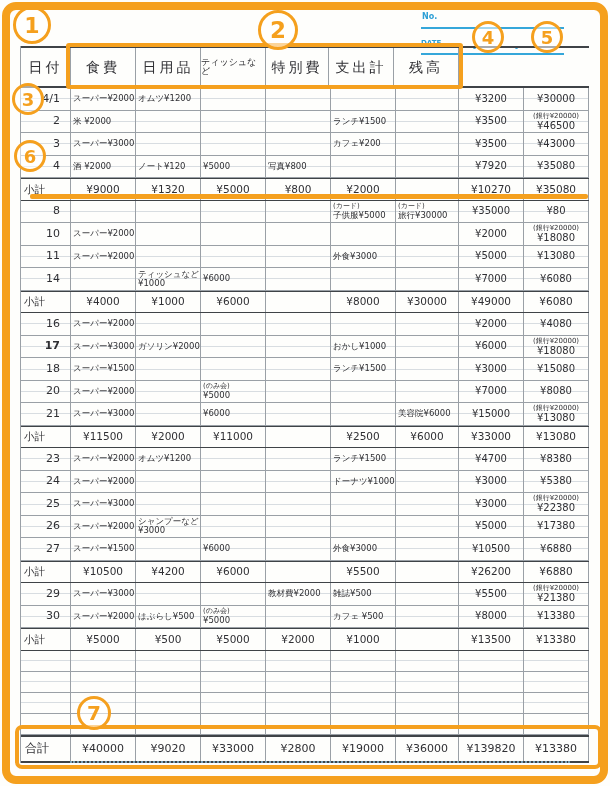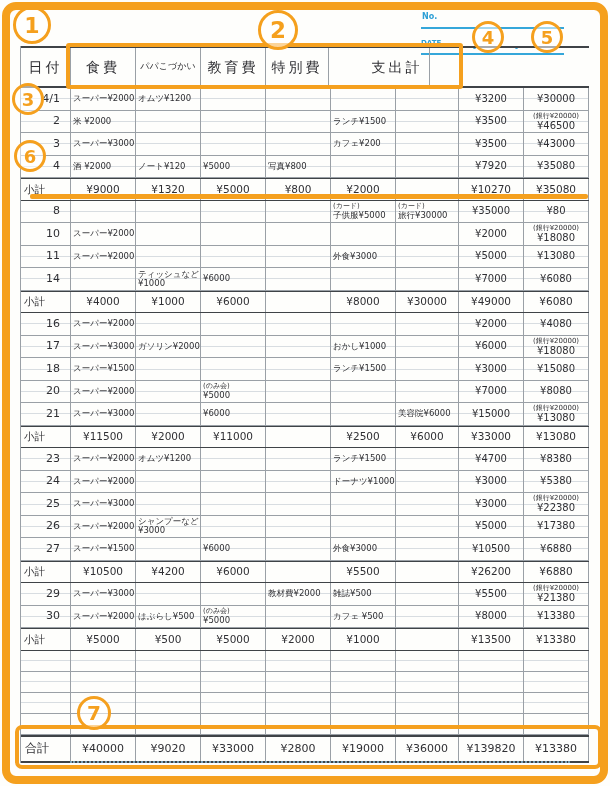--- a/index.html
+++ b/index.html
@@ -94,24 +94,25 @@
 <div class="no-line stationery"></div>
 <div class="date-label stationery">DATE</div>
 <div class="date-line stationery"></div>
 <div class="date-dot stationery" style="left:473px"></div>
 <div class="date-dot stationery" style="left:515px"></div>
 
 <div class="ledger" id="ledger">
     <div class="row header">
       <div class="cell hdr" style="width: 50px;">日付</div>
       <div class="cell hdr" style="width: 65px;">食費</div>
-      <div class="cell hdr small" style="width: 65px;">パパこづかい</div>
-      <div class="cell hdr" style="width: 65px;">教育費</div>
+      <div class="cell hdr" style="width: 65px;">日用品</div>
+      <div class="cell hdr small" style="width: 65px;">ティッシュなど</div>
       <div class="cell hdr" style="width: 63px;">特別費</div>
-      <div class="cell hdr" style="width: 65px; margin-left: 36px;">支出計</div>
+      <div class="cell hdr" style="width: 65px;">支出計</div>
+      <div class="cell hdr" style="width: 65px;">残高</div>
     </div>
     <div class="row entry">
       <div class="cell date" style="width: 50px;">4/1</div>
       <div class="cell cat" style="width: 65px;">スーパー¥2000</div>
       <div class="cell cat" style="width: 65px;">オムツ¥1200</div>
       <div class="cell cat" style="width: 65px;"></div>
       <div class="cell cat" style="width: 65px;"></div>
       <div class="cell cat" style="width: 65px;"></div>
       <div class="cell cat" style="width: 63px;"></div>
       <div class="cell amt" style="width: 65px;">¥3200</div>
@@ -233,21 +234,21 @@
       <div class="cell cat" style="width: 65px;">スーパー¥2000</div>
       <div class="cell cat" style="width: 65px;"></div>
       <div class="cell cat" style="width: 65px;"></div>
       <div class="cell cat" style="width: 65px;"></div>
       <div class="cell cat" style="width: 65px;"></div>
       <div class="cell cat" style="width: 63px;"></div>
       <div class="cell amt" style="width: 65px;">¥2000</div>
       <div class="cell amt" style="width: 65px;">¥4080</div>
     </div>
     <div class="row entry">
-      <div class="cell date" style="width: 50px;">17</div>
+      <div class="cell date" style="width: 50px; font-weight: bold;">17</div>
       <div class="cell cat" style="width: 65px;">スーパー¥3000</div>
       <div class="cell cat" style="width: 65px;">ガソリン¥2000</div>
       <div class="cell cat" style="width: 65px;"></div>
       <div class="cell cat" style="width: 65px;"></div>
       <div class="cell cat" style="width: 65px;">おかし¥1000</div>
       <div class="cell cat" style="width: 63px;"></div>
       <div class="cell amt" style="width: 65px;">¥6000</div>
       <div class="cell amt" style="width: 65px;">
         <span class="note">(銀行¥20000)</span>
         <span class="main">¥18080</span>

